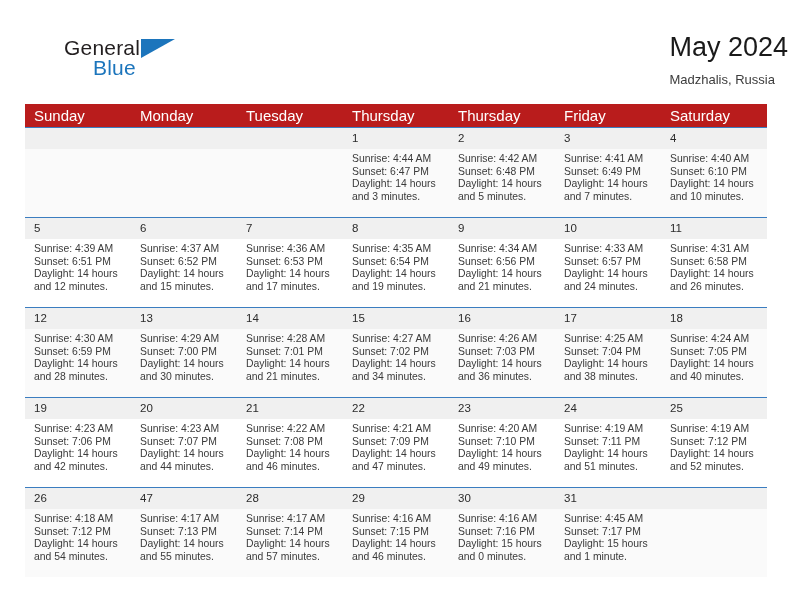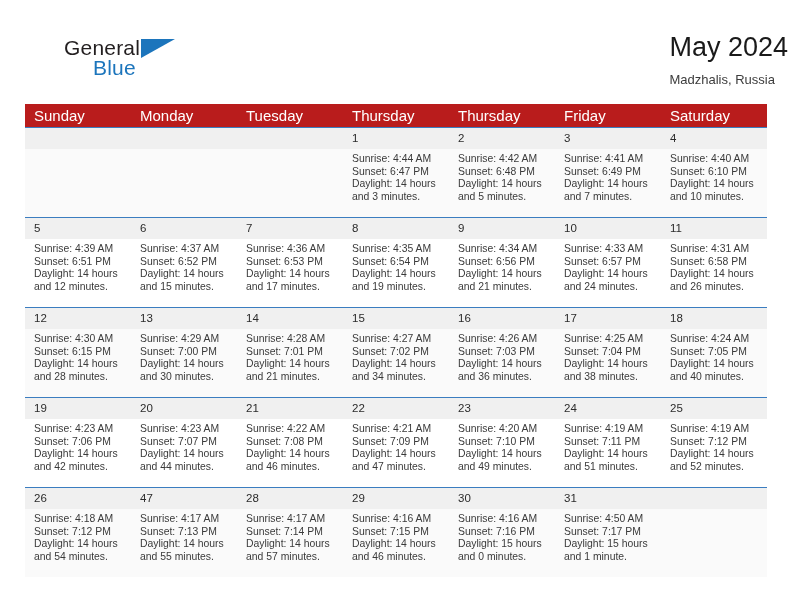--- a/index.html
+++ b/index.html
@@ -285,21 +285,21 @@
               <div>Daylight: 14 hours</div>
               <div>and 26 minutes.</div>
             </div>
           </td>
         </tr>
         <tr class="week-row">
           <td class="shaded">
             <span class="daynum">12</span>
             <div class="detail">
               <div>Sunrise: 4:30 AM</div>
-              <div>Sunset: 6:15 PM</div>
+              <div>Sunset: 6:59 PM</div>
               <div>Daylight: 14 hours</div>
               <div>and 28 minutes.</div>
             </div>
           </td>
           <td class="shaded">
             <span class="daynum">13</span>
             <div class="detail">
               <div>Sunrise: 4:29 AM</div>
               <div>Sunset: 7:00 PM</div>
               <div>Daylight: 14 hours</div>
@@ -459,21 +459,21 @@
             <div class="detail">
               <div>Sunrise: 4:16 AM</div>
               <div>Sunset: 7:16 PM</div>
               <div>Daylight: 15 hours</div>
               <div>and 0 minutes.</div>
             </div>
           </td>
           <td class="shaded">
             <span class="daynum">31</span>
             <div class="detail">
-              <div>Sunrise: 4:50 AM</div>
+              <div>Sunrise: 4:45 AM</div>
               <div>Sunset: 7:17 PM</div>
               <div>Daylight: 15 hours</div>
               <div>and 1 minute.</div>
             </div>
           </td>
           <td class="shaded empty">
             <span class="daynum"></span>
           </td>
         </tr>
       </tbody>

